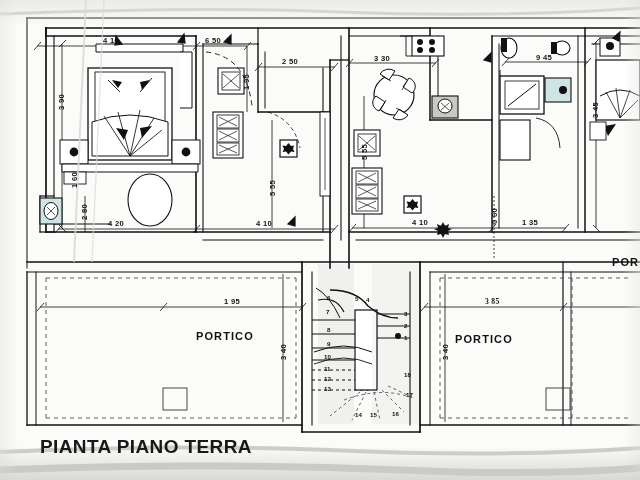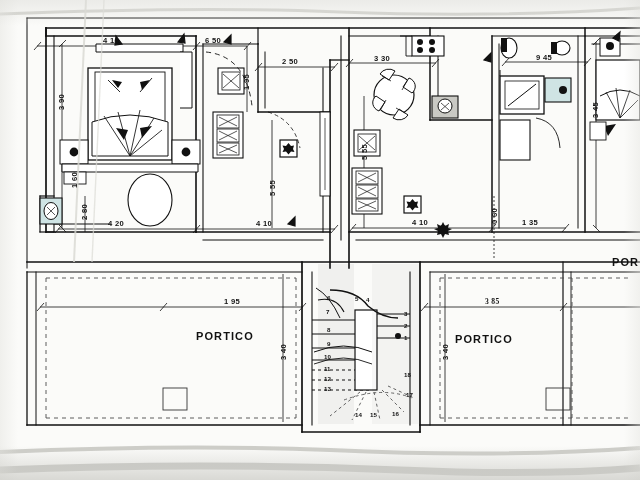--- a/index.html
+++ b/index.html
@@ -408,14 +408,15 @@
   <div class="step-no" style="left:324px;top:353px;">10</div>
   <div class="step-no" style="left:324px;top:365px;">11</div>
   <div class="step-no" style="left:324px;top:375px;">12</div>
   <div class="step-no" style="left:324px;top:385px;">13</div>
   <div class="step-no" style="left:355px;top:411px;">14</div>
   <div class="step-no" style="left:370px;top:411px;">15</div>
   <div class="step-no" style="left:392px;top:410px;">16</div>
   <div class="step-no" style="left:406px;top:391px;">17</div>
   <div class="step-no" style="left:404px;top:371px;">18</div>
 
+  <div class="title">PIANTA PIANO TERRA</div>
 
 </div>
 
 </body></html>

